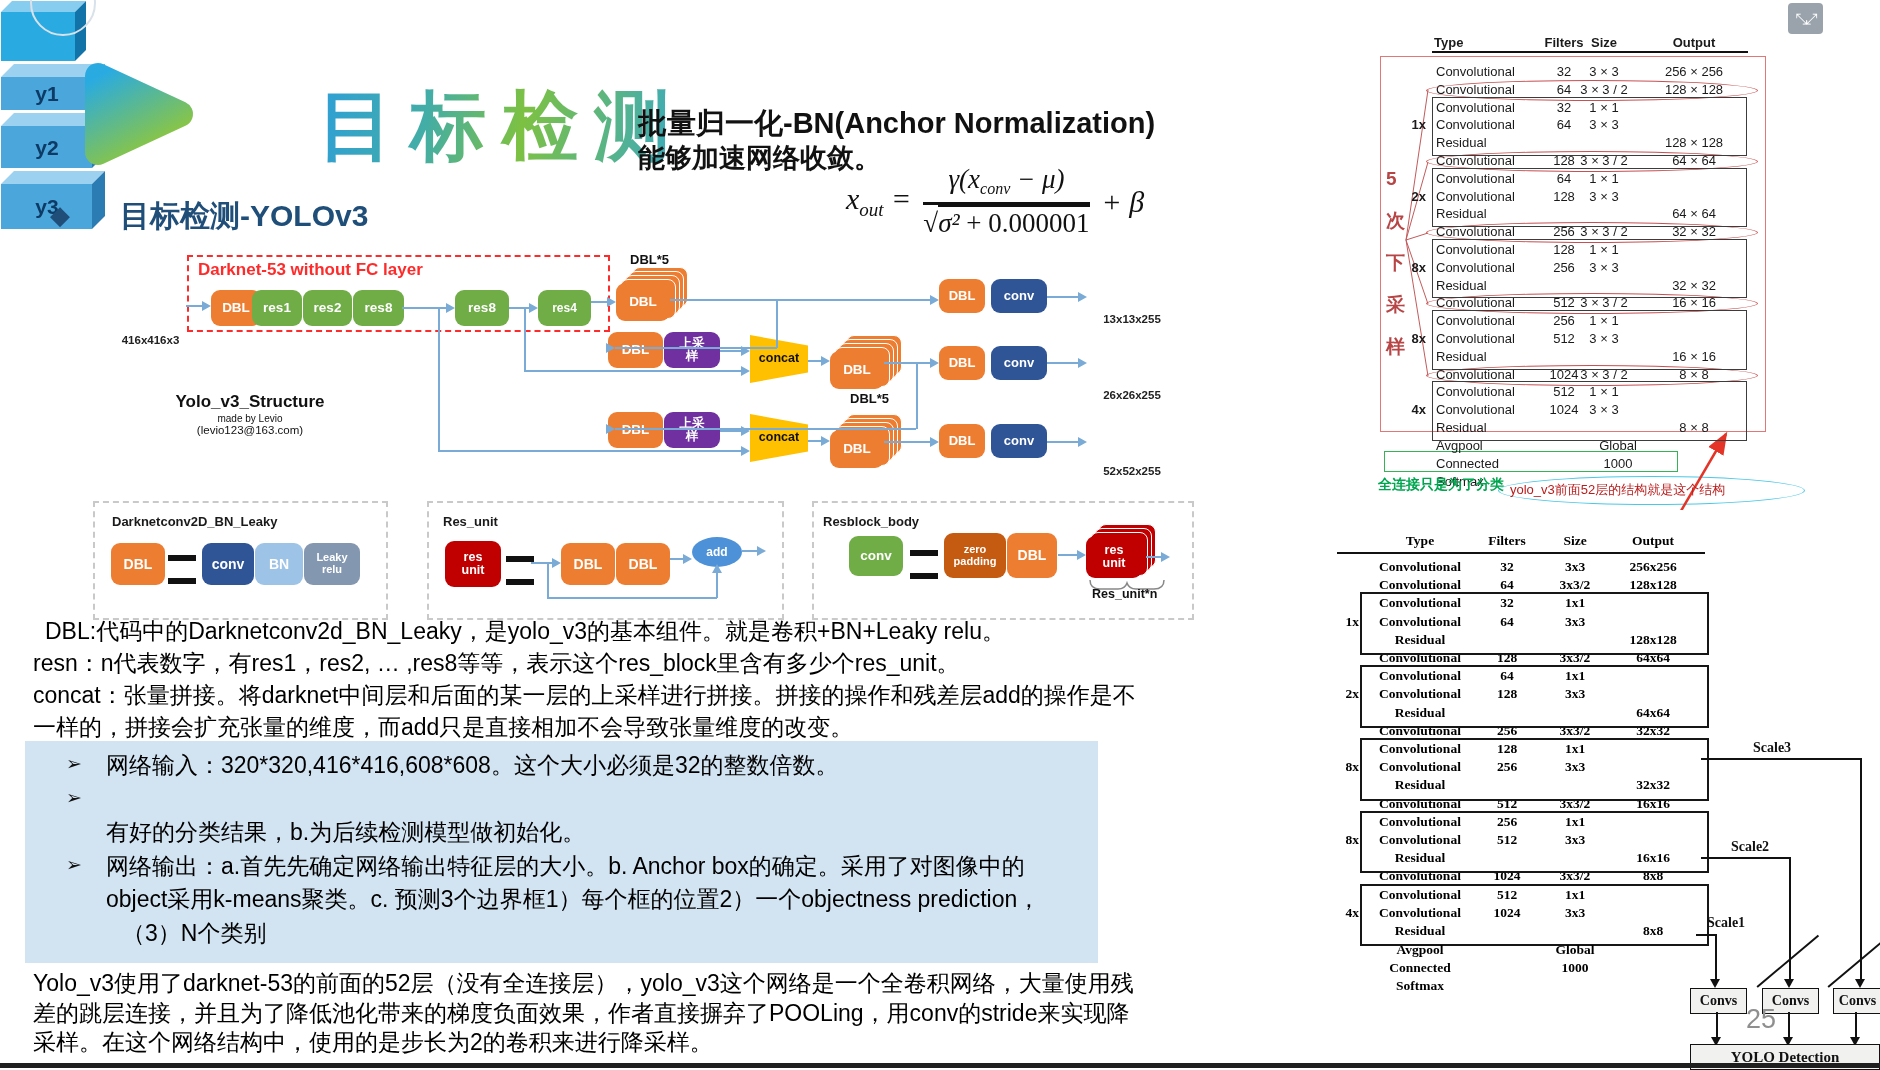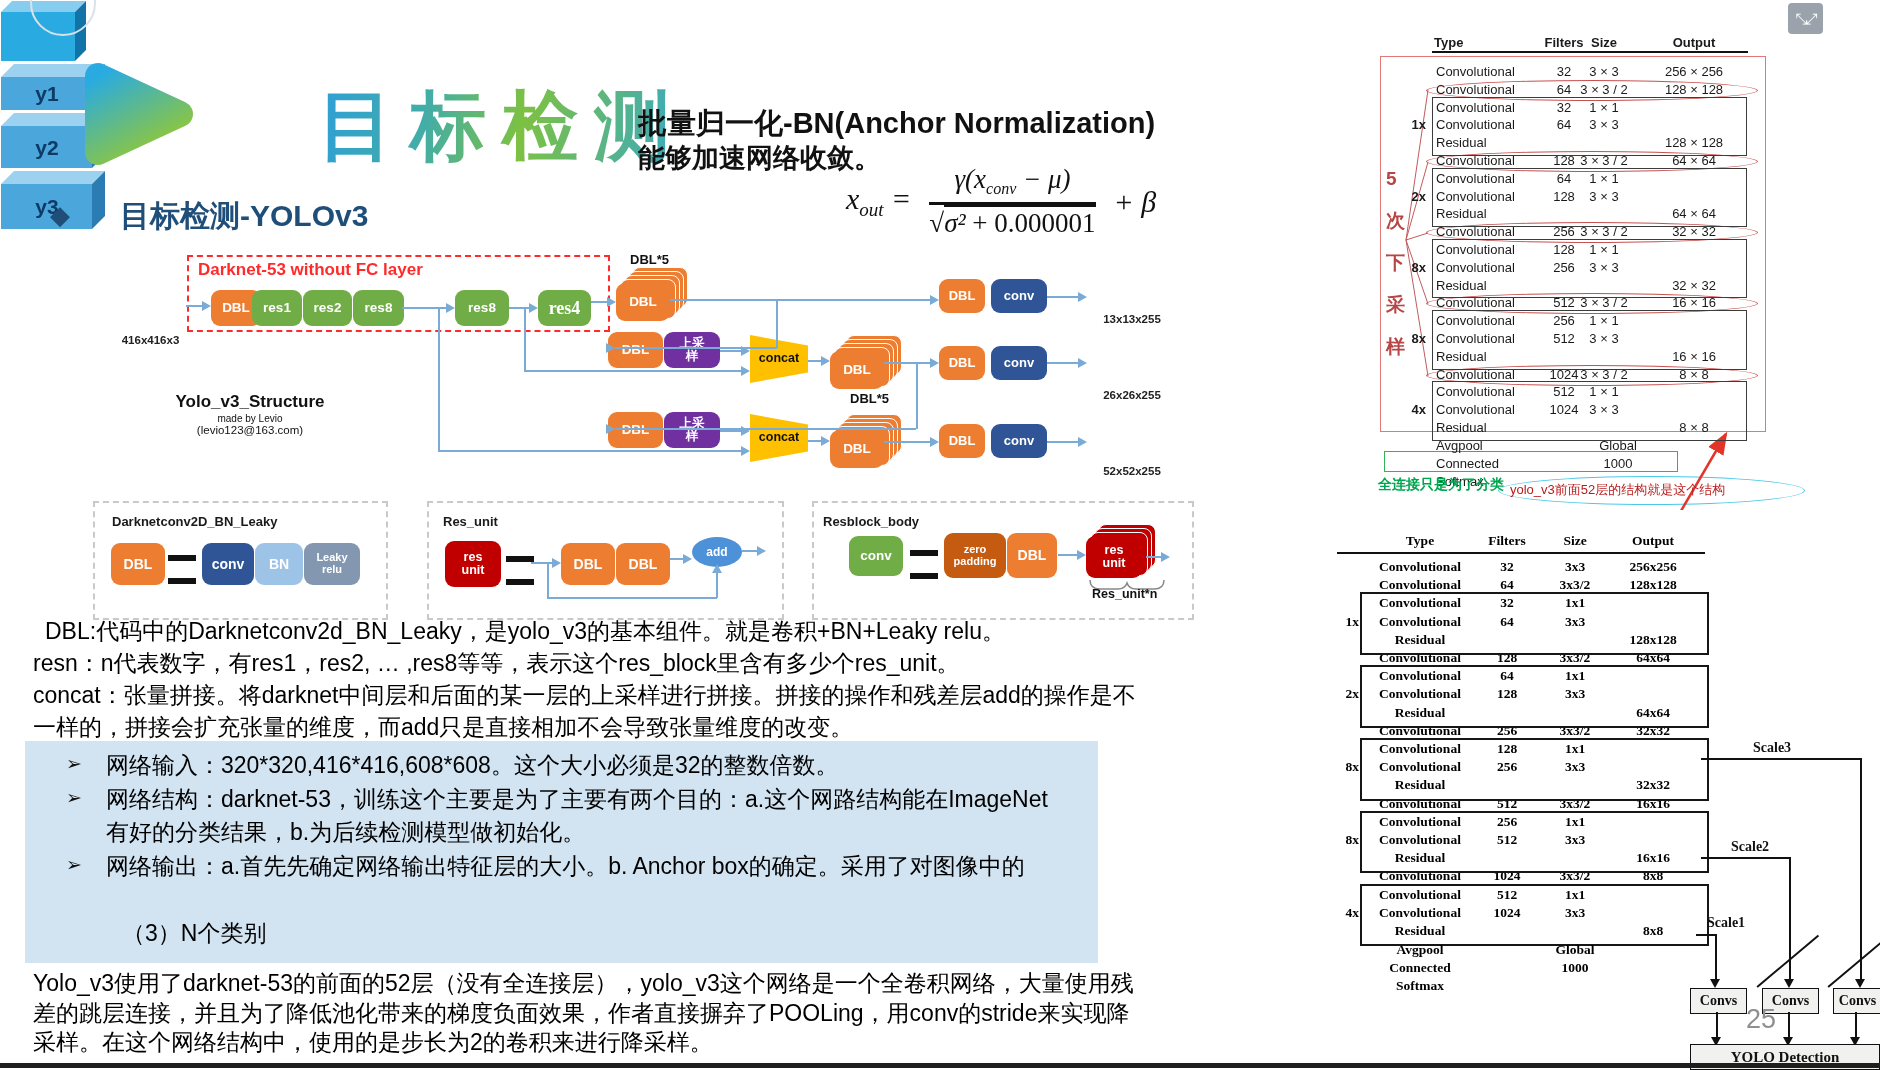--- a/index.html
+++ b/index.html
@@ -25,21 +25,21 @@
   #title{position:absolute;left:318px;top:76px;font-size:76px;font-weight:bold;letter-spacing:16px;
          background:linear-gradient(100deg,#2D9FD8 0%,#43ADA6 30%,#7DC142 55%,#35A8C9 100%);
          -webkit-background-clip:text;background-clip:text;color:transparent;white-space:nowrap}
   #subtitle{position:absolute;left:120px;top:196px;font-size:30px;font-weight:bold;color:#1F4E79;white-space:nowrap}
   #diamond{position:absolute;left:50px;top:200px;font-size:26px;color:#1F4E79}
   #bn1{position:absolute;left:638px;top:104px;font-size:29px;font-weight:bold;white-space:nowrap}
   #bn2{position:absolute;left:638px;top:140px;font-size:27px;font-weight:600;white-space:nowrap}
   #formula{position:absolute;left:846px;top:164px;display:flex;align-items:center;
            font-family:"Liberation Serif",serif;font-style:italic;font-size:30px;color:#111}
   #formula sub{font-size:19px}
-  .frac{text-align:center;margin:0 18px;font-size:27px}
+  .frac{text-align:center;margin:0 12px;font-size:27px}
   .num{border-bottom:3px solid #111;padding:0 8px 4px}
   .den{padding-top:3px}
   .ovl{border-top:3px solid #111;padding-top:1px}
   .upr{font-style:normal}
   .dimlbl{position:absolute;font-size:11.5px;font-weight:bold;color:#222;text-align:center;white-space:nowrap}
   .noteline{position:absolute;left:33px;font-size:23px;color:#000;white-space:nowrap}
   #bluebox{position:absolute;left:25px;top:741px;width:1073px;height:222px;background:#D2E3F1}
   .bulline{position:absolute;font-size:23px;color:#000;white-space:nowrap}
   .bulglyph{position:absolute;font-size:19px;color:#111}
   .t-cell{position:absolute;transform:translateX(-50%);white-space:nowrap}
@@ -394,21 +394,21 @@
     <polygon points="92,14 105,1 105,46 92,59" fill="#2C7CB4"></polygon>
     <rect x="1" y="14" width="91" height="45" fill="#4BA6DB"></rect>
     <text x="47" y="44" text-anchor="middle" font-size="21" font-weight="bold" fill="#0D3B66" font-family="Liberation Sans,sans-serif">y3</text>
   </svg></div>
     <div class="dimlbl" style="left: 1076px; top: 465px; width: 112px;">52x52x255</div>
     <div class="bx org" style="left: 211px; top: 290px; width: 50px; height: 36px; font-size: 13.5px;">DBL</div>
     <div class="bx grn" style="left: 252px; top: 290px; width: 50px; height: 36px; font-size: 13.5px;">res1</div>
     <div class="bx grn" style="left: 303px; top: 290px; width: 49px; height: 36px; font-size: 13.5px;">res2</div>
     <div class="bx grn" style="left: 353px; top: 290px; width: 51px; height: 36px; font-size: 13.5px;">res8</div>
     <div class="bx grn" style="left: 455px; top: 290px; width: 54px; height: 36px; font-size: 13.5px;">res8</div>
-    <div class="bx grn" style="left: 538px; top: 290px; width: 53px; height: 36px; font-size: 18px; font-family: Liberation Serif, serif;">res4</div>
+    <div class="bx grn" style="left: 538px; top: 290px; width: 53px; height: 36px; font-size: 12px;">res4</div>
     <div class="stk" style="left: 632px; top: 267px; width: 54px; height: 38px;"></div>
     <div class="stk" style="left: 628px; top: 271px; width: 54px; height: 38px;"></div>
     <div class="stk" style="left: 624px; top: 275px; width: 54px; height: 38px;"></div>
     <div class="stk" style="left: 620px; top: 279px; width: 54px; height: 38px;"></div>
     <div class="bx org" style="left: 616px; top: 283px; width: 54px; height: 38px; font-size: 13.5px;">DBL</div>
     <div class="stk" style="left: 846px; top: 335px; width: 54px; height: 38px;"></div>
     <div class="stk" style="left: 842px; top: 339px; width: 54px; height: 38px;"></div>
     <div class="stk" style="left: 838px; top: 343px; width: 54px; height: 38px;"></div>
     <div class="stk" style="left: 834px; top: 347px; width: 54px; height: 38px;"></div>
     <div class="bx org" style="left: 830px; top: 351px; width: 54px; height: 38px; font-size: 13.5px;">DBL</div>
@@ -489,21 +489,21 @@
     <div class="bx red" style="left: 1086px; top: 536px; width: 56px; height: 42px; font-size: 12.5px; padding: 0px 12px; box-sizing: border-box;">res unit</div>
     <div class="ln" style="left: 1146px; top: 556px; width: 16px; height: 2px;"></div>
     <div class="ar r" style="left: 1161px; top: 552px;"></div>
     <div class="noteline" style="top: 616px; margin-left: 12px;">DBL:代码中的Darknetconv2d_BN_Leaky，是yolo_v3的基本组件。就是卷积+BN+Leaky relu。</div>
     <div class="noteline" style="top: 648px;">resn：n代表数字，有res1，res2, … ,res8等等，表示这个res_block里含有多少个res_unit。</div>
     <div class="noteline" style="top: 680px;">concat：张量拼接。将darknet中间层和后面的某一层的上采样进行拼接。拼接的操作和残差层add的操作是不</div>
     <div class="noteline" style="top: 712px;">一样的，拼接会扩充张量的维度，而add只是直接相加不会导致张量维度的改变。</div>
     <div class="bulglyph" style="left: 66px; top: 752px;">➢</div>
     <div class="bulline" style="left: 106px; top: 750px;">网络输入：320*320,416*416,608*608。这个大小必须是32的整数倍数。</div>
     <div class="bulglyph" style="left: 66px; top: 785.5px;">➢</div>
-    <div class="bulline" style="left: 106px; top: 783.5px;">网络结构：darknet-53，训练这个主要是为了主要有两个目的：a.这个网路结构能在ImageNet</div>
     <div class="bulline" style="left: 106px; top: 817px;">有好的分类结果，b.为后续检测模型做初始化。</div>
     <div class="bulglyph" style="left: 66px; top: 852.5px;">➢</div>
     <div class="bulline" style="left: 106px; top: 850.5px;">网络输出：a.首先先确定网络输出特征层的大小。b. Anchor box的确定。采用了对图像中的</div>
+    <div class="bulline" style="left: 106px; top: 884px;">object采用k-means聚类。c. 预测3个边界框1）每个框的位置2）一个objectness prediction，</div>
     <div class="bulline" style="left: 122px; top: 917.5px;">（3）N个类别</div>
     <div class="noteline" style="top: 968px;">Yolo_v3使用了darknet-53的前面的52层（没有全连接层），yolo_v3这个网络是一个全卷积网络，大量使用残</div>
     <div class="noteline" style="top: 997.5px;">差的跳层连接，并且为了降低池化带来的梯度负面效果，作者直接摒弃了POOLing，用conv的stride来实现降</div>
     <div class="noteline" style="top: 1027px;">采样。在这个网络结构中，使用的是步长为2的卷积来进行降采样。</div>
   </div>
 
 </body></html>

